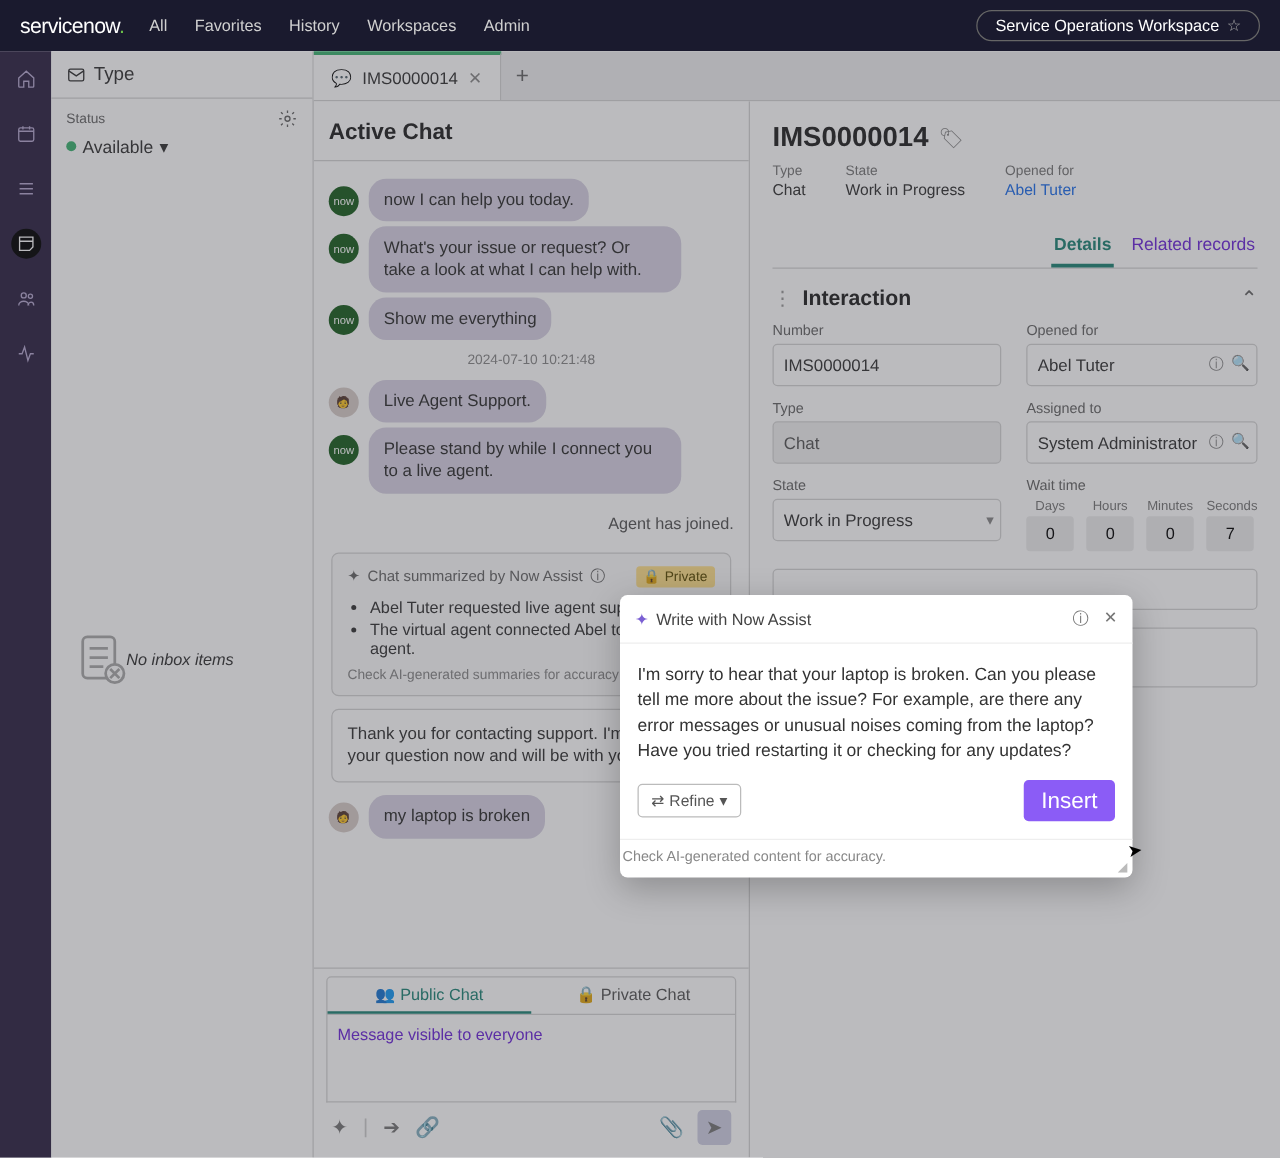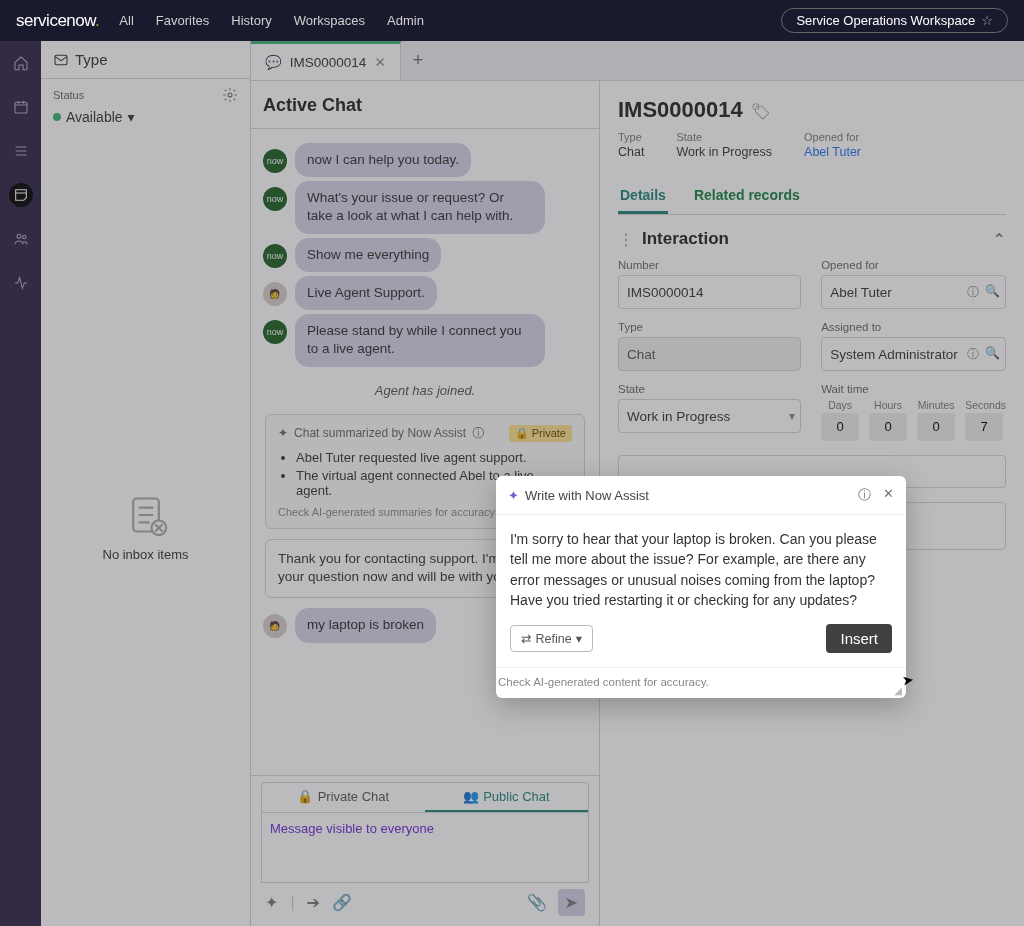--- a/index.html
+++ b/index.html
@@ -34,21 +34,21 @@
   .rail .ri.active { background:#000; border-radius:50%; }
   .rail svg { stroke:#b5a8d0; fill:none; stroke-width:1.5; }
 
   
   .inbox { position:absolute; top:41px; left:41px; width:210px; bottom:0; background:#fff; border-right:1px solid var(--border); display:flex; flex-direction:column; }
   .inbox-header { display:flex; align-items:center; gap:6px; padding:10px 12px; font-size:15px; color:#333; border-bottom:1px solid var(--border);}
   .inbox-status { padding:8px 12px 4px; font-size:11px; color:var(--muted); display:flex; align-items:center; }
   .inbox-status .gear { margin-left:auto; }
   .status-value { display:flex; align-items:center; gap:5px; padding:2px 12px 10px; font-size:14px; color:#333; cursor:pointer; }
   .dot-green { width:8px; height:8px; background:var(--accent-green); border-radius:50%; display:inline-block; }
-  .inbox-empty { flex:1; display:flex; flex-direction:column; align-items:center; justify-content:center; text-align:center; color:#555; padding:0 16px; }
+  .inbox-empty { flex:1; display:flex; align-items:center; text-align:center; color:#555; padding:0 16px;font-style:italic; }
   .inbox-empty svg { color:#999; margin-bottom:10px; }
   .inbox-empty .t { font-size:13px; color:#333; margin-bottom:6px; }
   .inbox-empty .s { font-size:11.5px; color:#777; line-height:1.4; }
 
   
   .main { position:absolute; top:41px; left:251px; right:0; bottom:0; display:flex; flex-direction:column; }
   .tabs-bar { height:40px; border-bottom:1px solid var(--border); display:flex; align-items:stretch; background:#efeff0; }
   .tab { display:flex; align-items:center; gap:8px; padding:0 14px; background:#fff; border-right:1px solid var(--border); border-top:3px solid var(--accent-green); font-size:13.5px; color:#333; }
   .tab .close { color:#888; cursor:pointer; }
   .new-tab { display:flex; align-items:center; padding:0 12px; color:#666; cursor:pointer; font-size:18px; }
@@ -56,21 +56,21 @@
 
   
   .chat-col { width:349px; border-right:1px solid var(--border); display:flex; flex-direction:column; background:#fff; }
   .chat-title { font-size:18px; font-weight:600; padding:14px 12px 12px; color:#222; border-bottom:1px solid var(--border); }
   .chat-scroll { flex:1; overflow-y:auto; padding:10px 12px; font-size:13.5px; color:#333; }
   .msg-row { display:flex; gap:8px; margin:4px 0; align-items:flex-start; }
   .avatar { width:24px; height:24px; border-radius:50%; flex-shrink:0; background:#1b5e20; color:#fff; font-size:9px; display:flex; align-items:center; justify-content:center; margin-top:6px;}
   .avatar.user { background:#d7ccc8; }
   .bubble { background:var(--bubble-purple); padding:8px 12px; border-radius:14px; max-width:250px; line-height:1.35; color:#2d2d2d; }
   .timestamp { text-align:center; font-size:11px; color:#888; margin:10px 0; }
-  .system-note { text-align:center; font-style:italic; color:#555; font-size:13px; margin:16px 0; }
+  .system-note { text-align:right; color:#555; font-size:13px; margin:16px 0; }
   .summary-box { border:1px solid var(--border); border-radius:6px; margin:6px 2px; padding:10px 12px; background:#fafafa; font-size:12.5px; }
   .summary-head { display:flex; align-items:center; gap:6px; color:#666; font-size:12px; margin-bottom:8px;}
   .summary-head .private { margin-left:auto; background:#ffe08a; color:#5a4a00; padding:2px 6px; border-radius:3px; font-size:11px;}
   .summary-box ul { margin:4px 0 8px 18px; padding:0; }
   .summary-box li { margin:3px 0; font-size:13px; color:#333; }
   .summary-foot { font-size:11px; color:#888; }
   .agent-bubble { border:1px solid var(--border); border-radius:6px; padding:10px 12px; margin:10px 2px; font-size:13.5px; color:#333; line-height:1.4; background:#fff;}
   
   .composer { border-top:1px solid var(--border); padding:6px 10px 10px; }
   .comp-tabs { display:flex; border:1px solid var(--border); border-radius:4px 4px 0 0; }
@@ -82,22 +82,22 @@
   .send-btn { background:#cfcfe4; border-radius:4px; padding:4px 7px; }
 
   
   .detail-col { flex:1; padding:10px 18px 0; overflow-y:auto; background:#fff; }
   .detail-title { display:flex; align-items:center; gap:8px; }
   .detail-title h2 { font-size:22px; font-weight:700; margin:6px 0 8px; color:#222; }
   .meta-row { display:flex; gap:32px; font-size:12.5px; margin-bottom:10px;}
   .meta-row .m .l { color:#777; font-size:11px; }
   .meta-row .m .v { color:#333; margin-top:2px; }
   .meta-row .m .v.link { color:var(--link-blue); cursor:pointer; }
-  .detail-tabs { display:flex; gap:24px; border-bottom:1px solid var(--border); font-size:14px; margin-top:20px;}
-  .detail-tabs .dt { padding:8px 2px; color:#15803d; cursor:pointer;font-weight:bold;}
+  .detail-tabs { display:flex; gap:12px; border-bottom:1px solid var(--border); font-size:14px; margin-top:20px;justify-content:flex-end;}
+  .detail-tabs .dt { padding:8px 2px; color:#6d28d9; cursor:pointer;}
   .detail-tabs .dt.active { color:var(--accent-teal); border-bottom:3px solid var(--accent-teal); font-weight:600;}
   .section-head { display:flex; align-items:center; padding:14px 0 10px; }
   .section-head h3 { margin:0; font-size:17px; font-weight:600; color:#222; }
   .section-head .chev { margin-left:auto; color:#666; }
   .section-head .drag { color:#999; margin-right:8px; cursor:grab; }
 
   .form-grid { display:grid; grid-template-columns:1fr 1fr; gap:12px 20px; }
   .field .fl { font-size:11.5px; color:#666; margin-bottom:4px; }
   .field input, .field select { width:100%; height:34px; border:1px solid var(--border); border-radius:4px; padding:0 8px; font-size:13.5px; color:#333; background:#fff;}
   .field input[readonly]{ background:#f0f0f0; color:#555; }
@@ -116,21 +116,21 @@
   .overlay { position:absolute; inset:41px 0 0 0; background:var(--modal-overlay); }
 
   
   .na-modal { position:absolute; left:496px; top:476px; width:410px; background:#fff; border-radius:6px; box-shadow:0 8px 28px rgba(0,0,0,.25); display:flex; flex-direction:column; }
   .na-head { display:flex; align-items:center; padding:10px 12px; border-bottom:1px solid #eee; font-size:13px; color:#444;}
   .na-head .sp { color:#7a5fd3; margin-right:6px;}
   .na-head .icons { margin-left:auto; display:flex; gap:12px; color:#777; cursor:pointer;}
   .na-body { padding:14px 14px 10px; font-size:14px; color:#333; line-height:1.45; }
   .na-actions { display:flex; align-items:center; padding:4px 14px 14px; }
   .na-actions .refine { border:1px solid #bbb; border-radius:4px; padding:5px 10px; font-size:12.5px; color:#555; background:#fff; display:flex; align-items:center; gap:4px; cursor:pointer;}
-  .na-actions .insert { margin-left:auto; background:#404040; color:#fff; border:none; border-radius:4px; padding:6px 14px; font-size:15px; cursor:pointer;}
+  .na-actions .insert { margin-left:auto; background:#8b5cf6; color:#fff; border:none; border-radius:4px; padding:6px 14px; font-size:18px; cursor:pointer;}
   .na-foot { border-top:1px solid #eee; padding:8px 2px 10px; font-size:11.5px; color:#888; position:relative;}
   .na-foot .grip { position:absolute; right:4px; bottom:2px; color:#bbb; font-size:10px; cursor:nwse-resize;}
 
   .cursor-arrow { position:absolute; left:902px; top:672px; font-size:14px; color:#000; transform:rotate(-8deg); }
   
   svg.i { width:16px; height:16px; stroke:currentColor; fill:none; stroke-width:1.6; vertical-align:middle;}
 </style>
 </head>
 <body>
 
@@ -237,20 +237,21 @@
             <div class="bubble">now I can help you today.</div>
           </div>
         <div class="msg-row">
             <div class="avatar">now</div>
             <div class="bubble">What's your issue or request? Or take a look at what I can help with.</div>
           </div>
         <div class="msg-row">
             <div class="avatar">now</div>
             <div class="bubble">Show me everything</div>
           </div>
+        <div class="timestamp">2024-07-10 10:21:48</div>
         <div class="msg-row">
             <div class="avatar user">🧑</div>
             <div class="bubble">Live Agent Support.</div>
           </div>
         <div class="msg-row">
             <div class="avatar">now</div>
             <div class="bubble">Please stand by while I connect you to a live agent.</div>
           </div>
         <div class="system-note">Agent has joined.</div>
 
@@ -270,22 +271,22 @@
 
         <div class="agent-bubble">Thank you for contacting support. I'm looking into your question now and will be with you shortly.</div>
         <div class="msg-row">
             <div class="avatar user">🧑</div>
             <div class="bubble">my laptop is broken</div>
           </div>
       </div>
 
       <div class="composer">
         <div class="comp-tabs">
+          <div class="comp-tab active">👥 <span>Public Chat</span></div>
           <div class="comp-tab">🔒 <span>Private Chat</span></div>
-          <div class="comp-tab active">👥 <span>Public Chat</span></div>
         </div>
         <div class="comp-input">Message visible to everyone</div>
         <div class="comp-toolbar">
           <span>✦</span>
           <span style="color:#ccc">|</span>
           <span>➔</span>
           <span>🔗</span>
           <div class="right">
             <span>📎</span>
             <span class="send-btn">➤</span>

